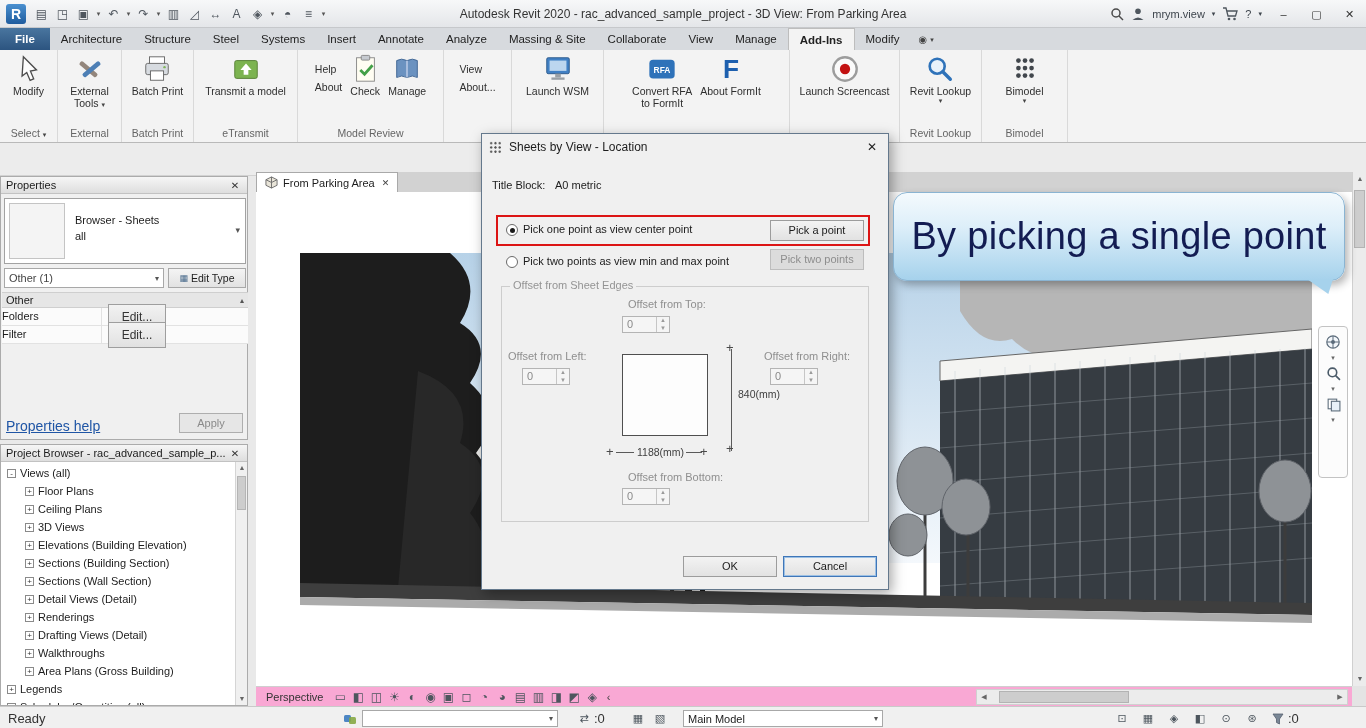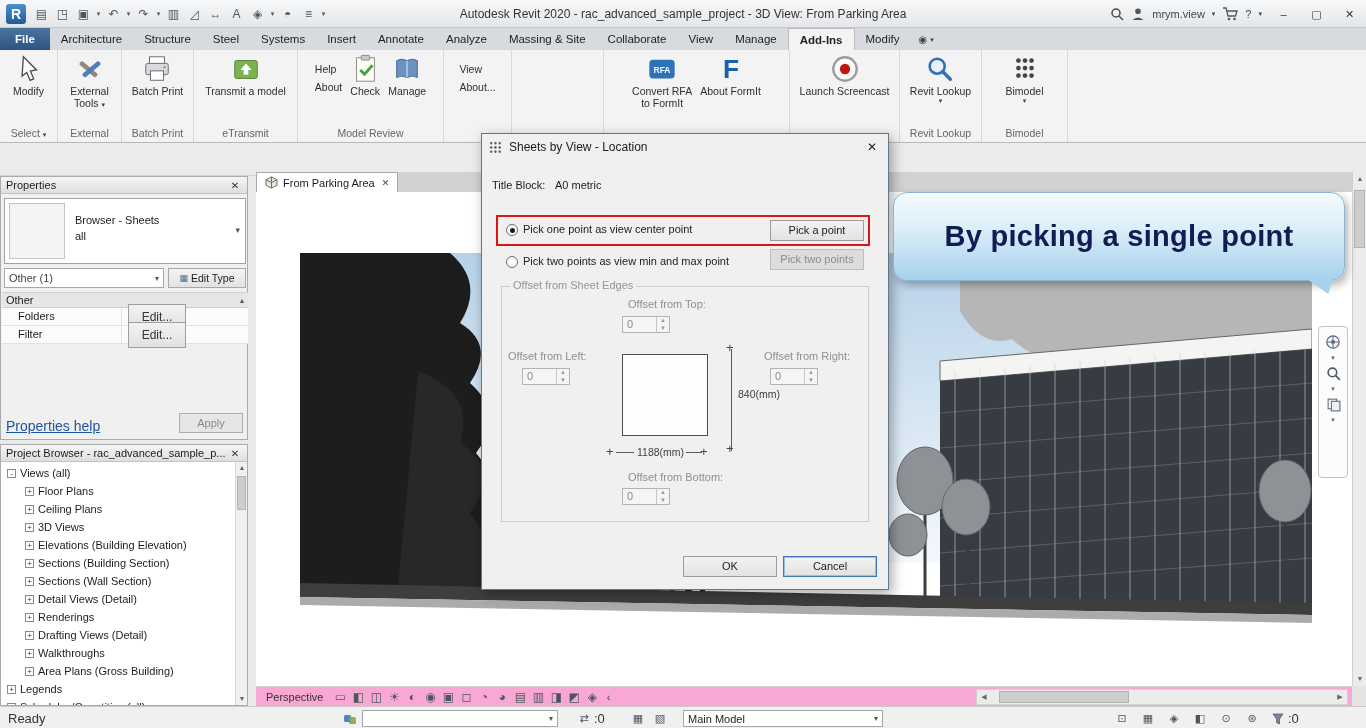--- a/index.html
+++ b/index.html
@@ -47,21 +47,21 @@
 .type-sub{position:absolute;left:70px;top:31px;font-size:11px}
 .ts-caret{position:absolute;right:5px;top:26px;font-size:9px;color:#555}
 .sel-row{position:absolute;left:3px;top:91px;width:242px;height:20px;display:flex;gap:4px}
 .combo{height:20px;background:#fff;border:1px solid #a8a8a8;display:flex;align-items:center;padding:0 4px;font-size:11px}
 .combo i{margin-left:auto;font-style:normal;font-size:8px;color:#555;padding-left:4px}
 .edit-type-btn{width:78px;height:20px;background:linear-gradient(#f4f4f4,#e2e2e2);border:1px solid #a8a8a8;display:flex;align-items:center;justify-content:center;gap:3px;font-size:10.5px}
 .et-ico{font-style:normal;font-size:9px;color:#4a6b8c}
 .grid-head{position:absolute;left:1px;top:115px;width:246px;height:16px;background:#e6e6e6;border-top:1px solid #cfcfcf;border-bottom:1px solid #cfcfcf;display:flex;align-items:center;padding:0 4px;font-size:11px}
 .gh-collapse{margin-left:auto;font-style:normal;font-size:8px;color:#555}
 .grid-row{position:absolute;left:1px;width:246px;height:18px;display:flex;border-bottom:1px solid #e2e2e2;background:#fbfbfb}
-.cell-l{width:120px;padding:2px 16px;border-right:1px solid #e2e2e2}
+.cell-l{width:100px;padding:2px 0;border-right:1px solid #e2e2e2}
 .cell-r{flex:1;display:flex;align-items:center;padding-left:6px}
 .mini-btn{width:58px;height:26px;background:linear-gradient(#f2f2f2,#e1e1e1);border:1px solid #9e9e9e;font-size:12px;color:#333}
 .props-help{position:absolute;left:5px;top:241px;color:#1f55a5;text-decoration:underline;font-size:14px}
 .apply-btn{position:absolute;left:178px;top:236px;width:64px;height:20px;background:#e6e6e6;border:1px solid #aeaeae;color:#8a8a8a;font-size:11px}
 .tree{position:absolute;left:0;top:17px;right:12px;bottom:0;background:#fff;overflow:hidden;font-size:11px}
 .titem{position:absolute;height:16px;display:flex;align-items:center;gap:4px;white-space:nowrap}
 .expander{width:9px;height:9px;border:1px solid #8a8a8a;background:#fff;font-size:8px;line-height:7px;text-align:center;color:#333;flex:0 0 auto}
 .tscroll{position:absolute;right:0;top:17px;bottom:0;width:12px;background:#f0f0f0;border-left:1px solid #d5d5d5}
 .tscroll .arr{position:absolute;left:0;width:12px;height:12px;font-size:7px;color:#666;text-align:center;line-height:12px}
 .tscroll .thumb{position:absolute;left:1px;width:9px;background:#cdcdcd;border:1px solid #b5b5b5}
@@ -112,21 +112,21 @@
 .sheet-rect{position:absolute;background:#fdfdfd;border:1px solid #4f4f4f}
 .dimline-v{position:absolute;width:1px;background:#5a5a5a}
 .dimline-h{position:absolute;height:1px;background:#5a5a5a}
 .plus{position:absolute;font-size:13px;color:#4a4a4a}
 .dimtext{position:absolute;font-size:10.5px;color:#3f3f3f;white-space:nowrap}
 
 
 .callout{position:absolute;left:893px;top:192px;width:452px;height:89px;z-index:60}
 .bubble{position:absolute;left:0;top:0;right:0;bottom:0;border-radius:14px;background:linear-gradient(180deg,#f4fafd 0%,#dcEEf9 40%,#a6d2ec 100%);border:1px solid #8ab4d2;box-shadow:3px 4px 8px rgba(0,0,0,.3)}
 .tail{position:absolute;right:12px;bottom:-13px;width:26px;height:15px;background:#a6d2ec;clip-path:polygon(0 0,100% 0,82% 100%)}
-.callout .txt{position:absolute;left:0;top:0;right:0;bottom:0;display:flex;align-items:center;justify-content:center;font-size:29px;font-weight:bold;color:#131c52;letter-spacing:.3px}
+.callout .txt{position:absolute;left:0;top:0;right:0;bottom:0;display:flex;align-items:center;justify-content:center;font-size:38px;font-weight:normal;color:#131c52;letter-spacing:.3px}
 
 
 .statusbar{position:absolute;left:0;top:706px;width:1366px;height:22px;background:#f0f0f0;border-top:1px solid #c9c9c9;z-index:10}
 .sb-item{position:absolute;top:4px;font-size:13px;color:#333;white-space:nowrap}
 .sb-combo{position:absolute;top:3px;height:17px;background:#fff;border:1px solid #a8a8a8;display:flex;align-items:center;padding:0 4px;font-size:11px}
 .sb-combo i{margin-left:auto;font-style:normal;font-size:8px;color:#555;padding-left:4px}
 .sb-ico{position:absolute;top:4px;width:16px;height:15px;display:flex;align-items:center;justify-content:center;font-size:11px;color:#4d565e}
 </style>
 </head>
 <body>
@@ -284,20 +284,31 @@
       <div class="pbody">
         <div class="smallcol">
           <div class="smallbtn"><span>View</span></div>
           <div class="smallbtn"><span>About...</span></div>
         </div>
       </div>
       <div class="plabel"></div>
     </section>
 
     <section class="panel" style="width:92px">
+      <div class="pbody">
+        <div class="bigbtn">
+          <svg viewBox="0 0 32 32">
+              <rect x="4" y="4" width="24" height="17" rx="1.5" fill="#4180c4" stroke="#2d5a8c"></rect>
+              <rect x="7" y="7" width="18" height="11" fill="#bcd6ef"></rect>
+              <rect x="13" y="21" width="6" height="4" fill="#9aa0a6"></rect>
+              <rect x="9" y="25" width="14" height="2.5" fill="#9aa0a6"></rect>
+            </svg>
+          <span>Launch WSM</span>
+        </div>
+      </div>
       <div class="plabel"></div>
     </section>
 
     <section class="panel" style="width:186px">
       <div class="pbody">
         <div class="bigbtn">
           <svg viewBox="0 0 32 32">
               <rect x="2.5" y="6" width="27" height="20" rx="4" fill="#2e72b9"></rect>
               <text x="16" y="20.5" text-anchor="middle" font-size="9" font-weight="bold" fill="#fff">RFA</text>
             </svg>

